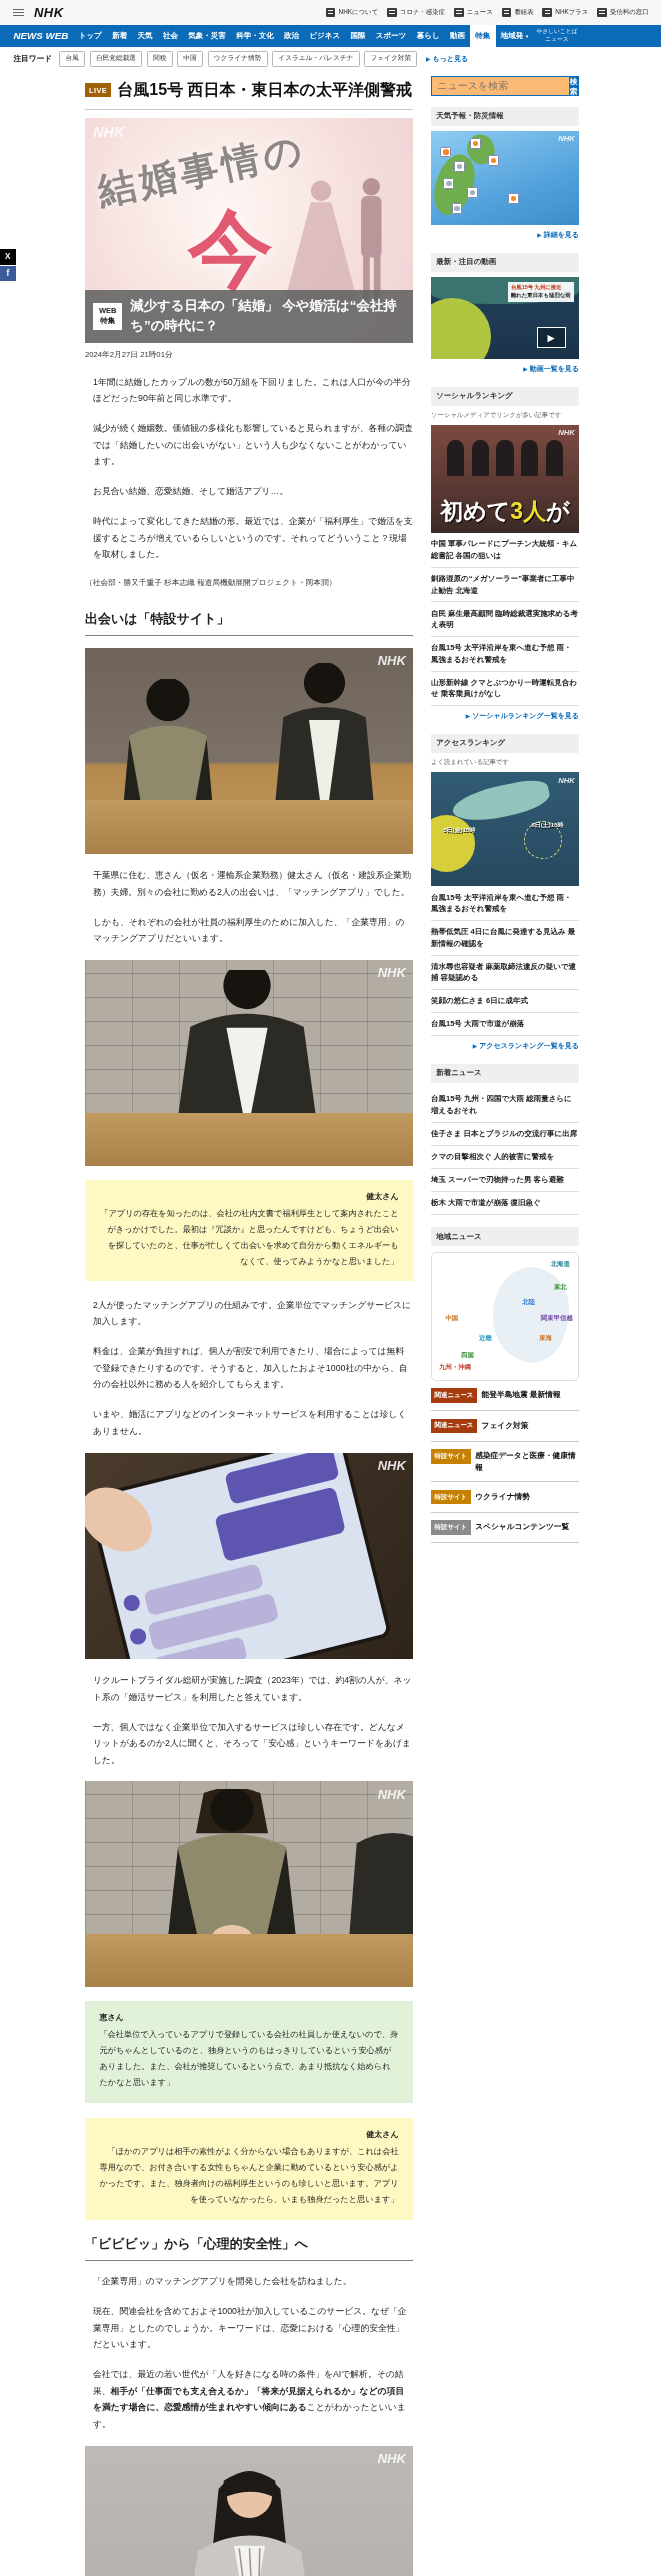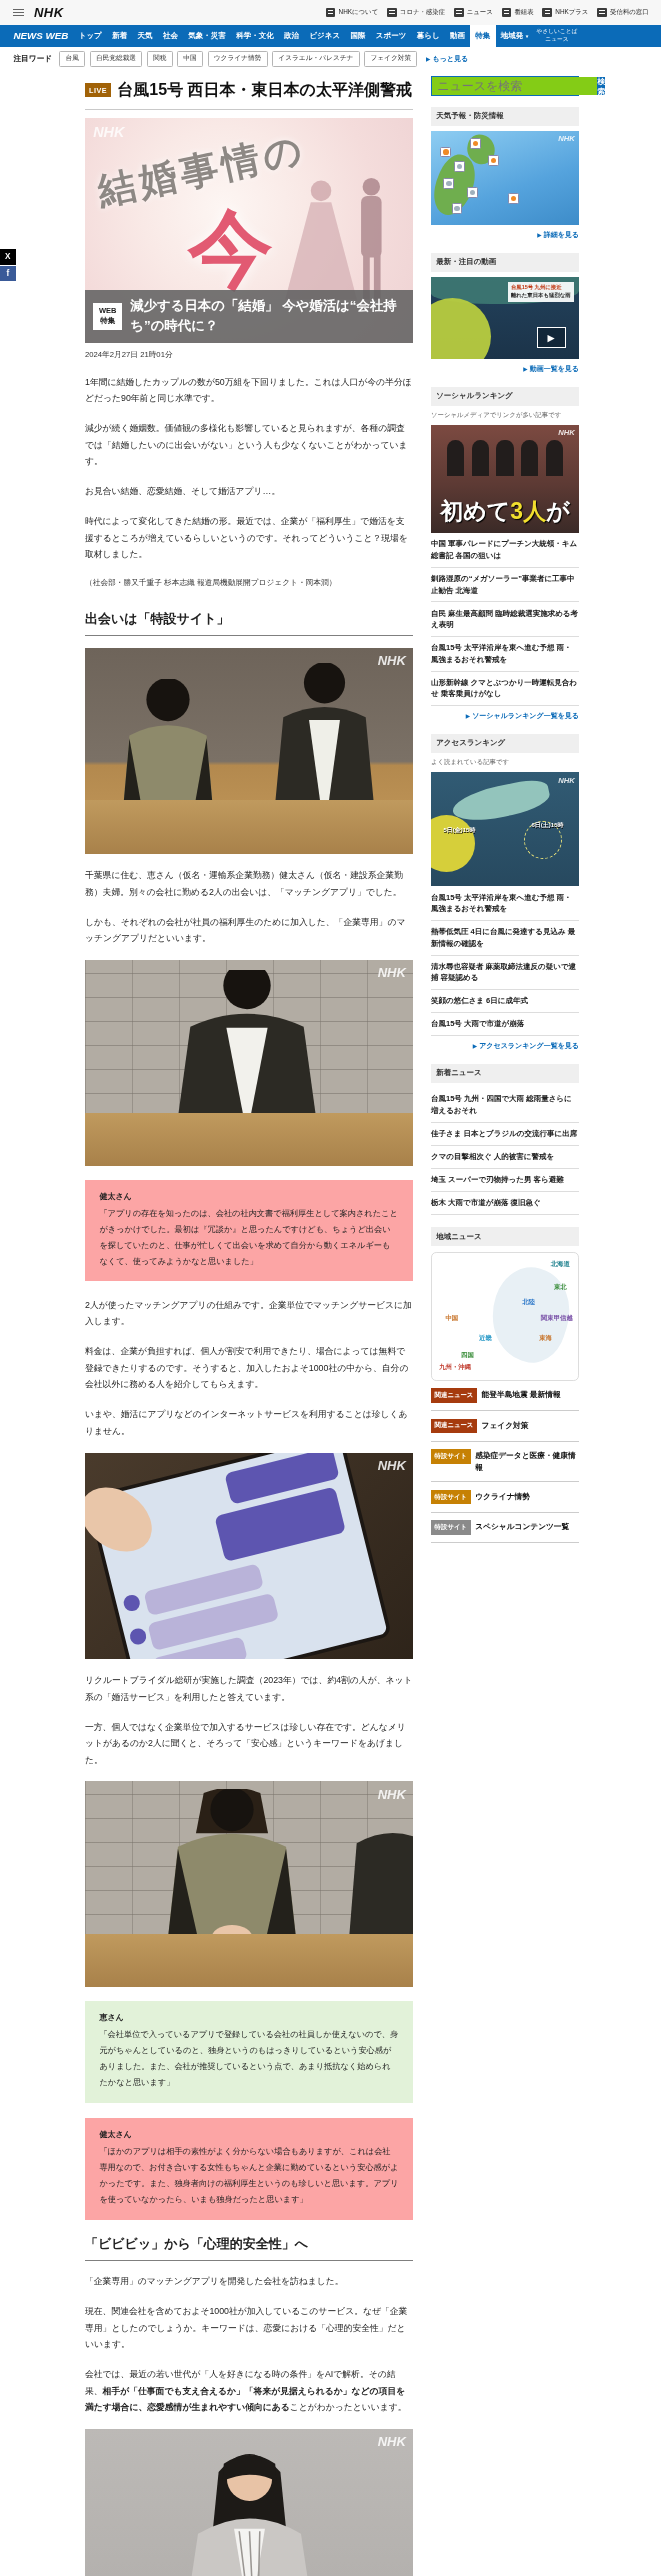--- a/index.html
+++ b/index.html
@@ -35,45 +35,45 @@
   .col-article { width:328px; flex:0 0 328px; }
   .col-side { width:148px; flex:0 0 148px; margin-left:18px; }
 
   
   .live { display:flex; align-items:center; gap:6.2px; padding:4.1px 0 8.2px; border-bottom:0.5px solid #c9c9c9; margin-bottom:8.2px; }
   .live-badge { background:#a16207; color:#fff; font-weight:800; font-size:7.2px; padding:2.6px 4.1px; letter-spacing:0.5px; }
   .live-title { font-size:16px; font-weight:800; color:#111; cursor:pointer; }
 
   
   .search { display:flex; border:1px solid #0b6bb8; height:20.6px; margin-bottom:10.3px; }
-  .search input { flex:1; border:none; background:#84cc16; padding:0 5.2px; font-size:12px; color:#555; outline:none; font-family:Liberation Sans, sans-serif; }
+  .search input { flex:1; border:none; background:#fdba74; padding:0 5.2px; font-size:10px; color:#555; outline:none; font-family:Liberation Mono, monospace; }
   .search button { width:48px; background:#0b6bb8; color:#fff; border:none; font-weight:800; font-size:7.7px; cursor:pointer; font-family:inherit; }
 
   
   .hero { position:relative; height:225px; overflow:hidden; cursor:pointer;
     background:radial-gradient(circle at 42% 40%, #fdf6f3 0%, #f9e9e6 35%, #f4dcdb 65%, #eed2d3 100%); }
   .hero-nhk { position:absolute; top:6.2px; left:8.2px; font-weight:800; font-style:italic; font-size:14.4px; color:rgba(255,255,255,.8); }
   .hero-t1 { position:absolute; top:27px; left:11.3px; font-size:38px; font-weight:800; color:#8d8884; transform:rotate(-12deg); letter-spacing:4.1px; white-space:nowrap; text-shadow:0 0 7.2px rgba(255,255,255,.8); }
   .hero-ima { position:absolute; top:88px; left:103px; font-size:85px; font-weight:800; color:#e25a72; text-shadow:0 0 13.4px rgba(255,255,255,.9); line-height:1; }
   .hero-couple { position:absolute; right:15.5px; bottom:43px; opacity:.8; }
   .hero-bar { position:absolute; left:0; right:0; bottom:0; background:rgba(98,98,98,.88); display:flex; align-items:center; gap:8.2px; padding:6.7px 8.2px; }
   .hero-badge { background:#fff; color:#222; font-weight:800; font-size:7.5px; line-height:1.35; text-align:center; padding:3.6px 5.7px; flex:0 0 auto; }
   .hero-title { color:#fff; font-weight:800; font-size:13.4px; line-height:1.5; }
 
   .date { font-size:7.7px; color:#333; margin:7.2px 0 13.4px; }
-  .p { font-size:8.8px; line-height:1.88; margin-bottom:13.4px; color:#222; }
+  .p { font-size:8.8px; line-height:1.88; margin-bottom:13.4px; color:#222;margin-left:8px; }
   .p strong { font-weight:800; }
   .byline { font-size:7.7px; color:#333; margin:15.5px 0 21.6px; }
   .h2 { font-size:13px; font-weight:800; color:#222; padding-bottom:6.7px; border-bottom:1.5px solid #7f7f7f; margin:13.4px 0 12.4px; }
 
   .photo { position:relative; height:206px; overflow:hidden; margin-bottom:13.4px; }
   .photo .nhk { position:absolute; top:5.2px; right:7.2px; font-weight:800; font-style:italic; font-size:13px; color:rgba(255,255,255,.85); z-index:5; }
 
   .quote { padding:11.3px 14.4px; margin:3.1px 0 15.5px; }
-  .quote.blue { background:#fca5a5; }
+  .quote.blue { background:#fef9c3;text-align:right; }
   .quote.green { background:#e2f2d9; }
   .q-name { font-weight:800; font-size:8px; margin-bottom:4.1px; color:#222; }
   .q-text { font-size:8.2px; line-height:1.95; color:#222; }
 
   
   .ph1 { background:linear-gradient(180deg,#6e645a 0%,#7b7166 55%,#b3894e 57%,#c49a5c 100%); }
   .tiles { background:
       repeating-linear-gradient(0deg, rgba(120,114,106,.55) 0 1px, transparent 1px 24px),
       repeating-linear-gradient(90deg, rgba(120,114,106,.45) 0 1px, transparent 1px 47px),
       #b2aca3; }

